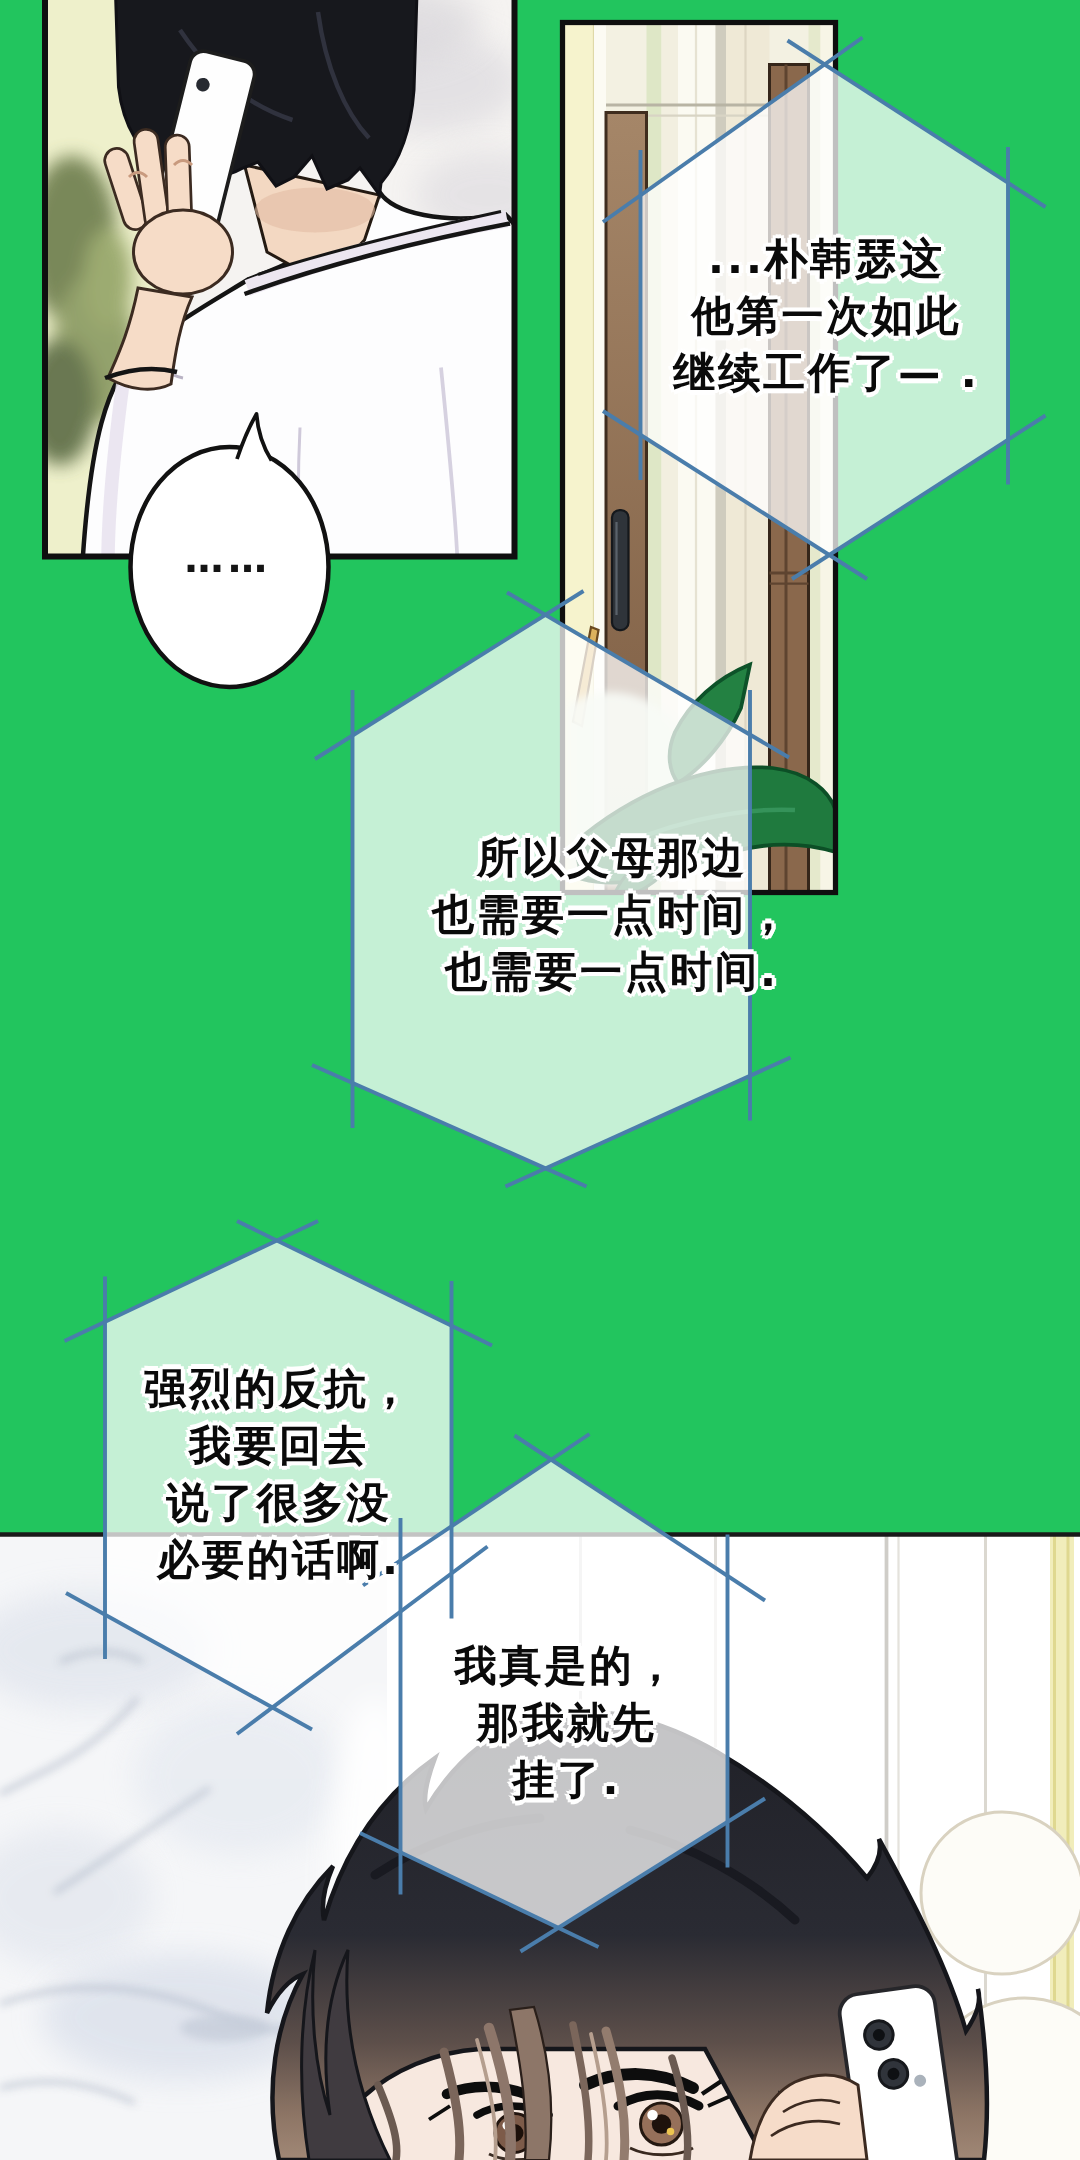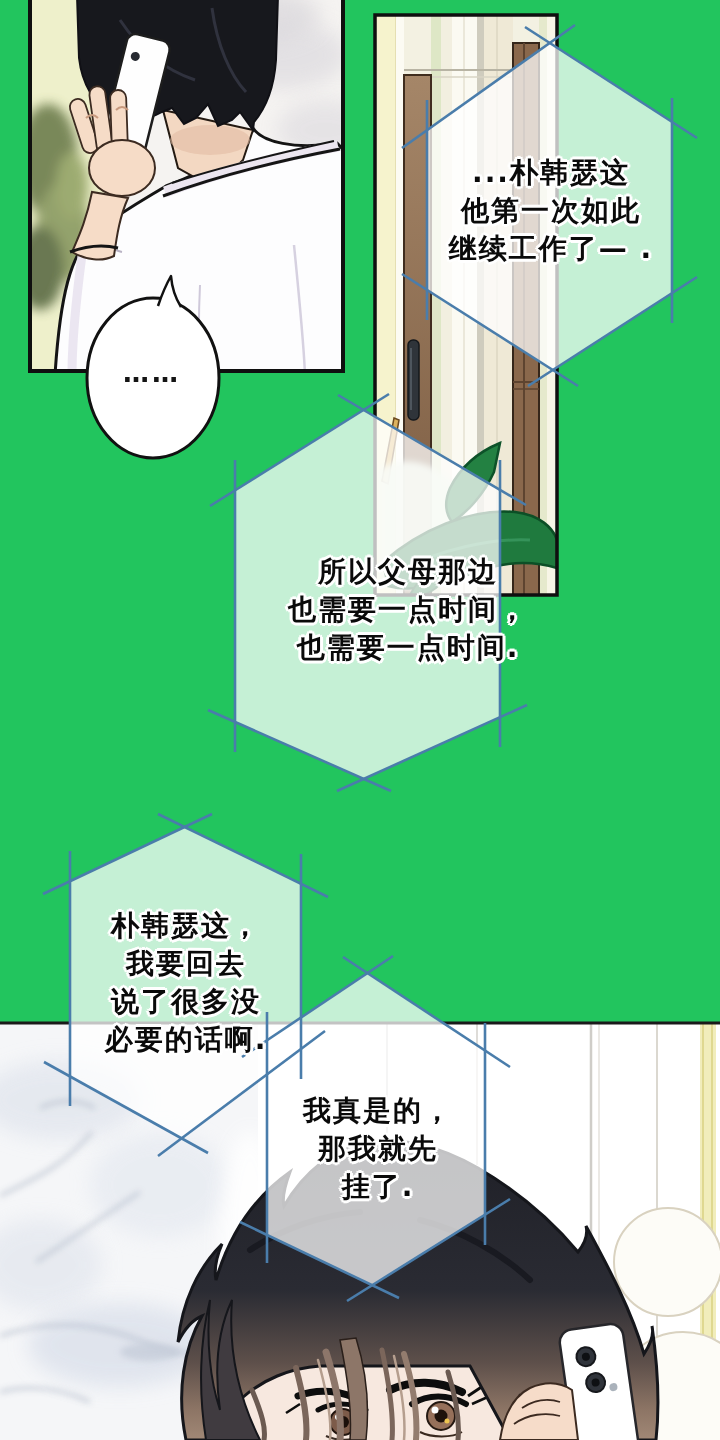--- a/index.html
+++ b/index.html
@@ -309,21 +309,21 @@
     <div>继续工作了— .</div>
   </div>
 
   <div class="tbox" style="left:376px;top:610px;margin-left:32px;">
     <div>所以父母那边</div>
     <div>也需要一点时间，</div>
     <div>也需要一点时间.</div>
   </div>
 
   <div class="tbox" style="left:186px;top:983px;">
-    <div>朴韩瑟这，</div>
+    <div>强烈的反抗，</div>
     <div>我要回去</div>
     <div>说了很多没</div>
     <div>必要的话啊.</div>
   </div>
 
   <div class="tbox" style="left:378px;top:1149px;">
     <div>我真是的，</div>
     <div>那我就先</div>
     <div>挂了.</div>
   </div>

